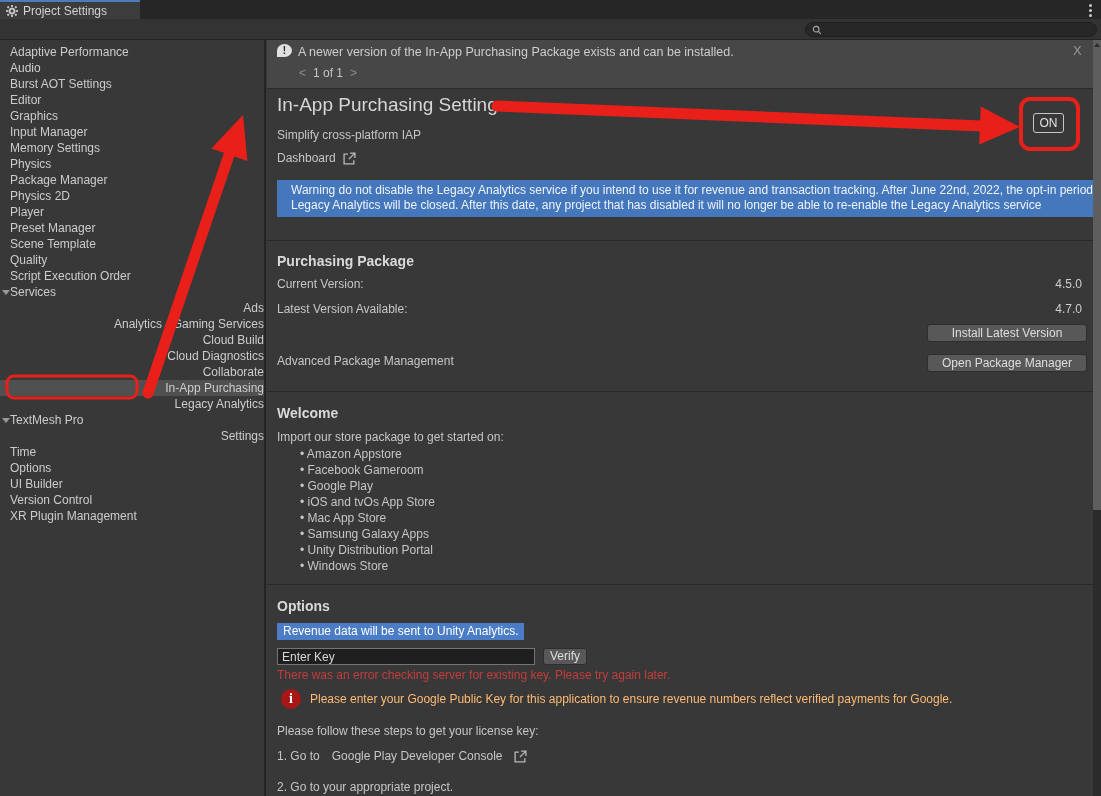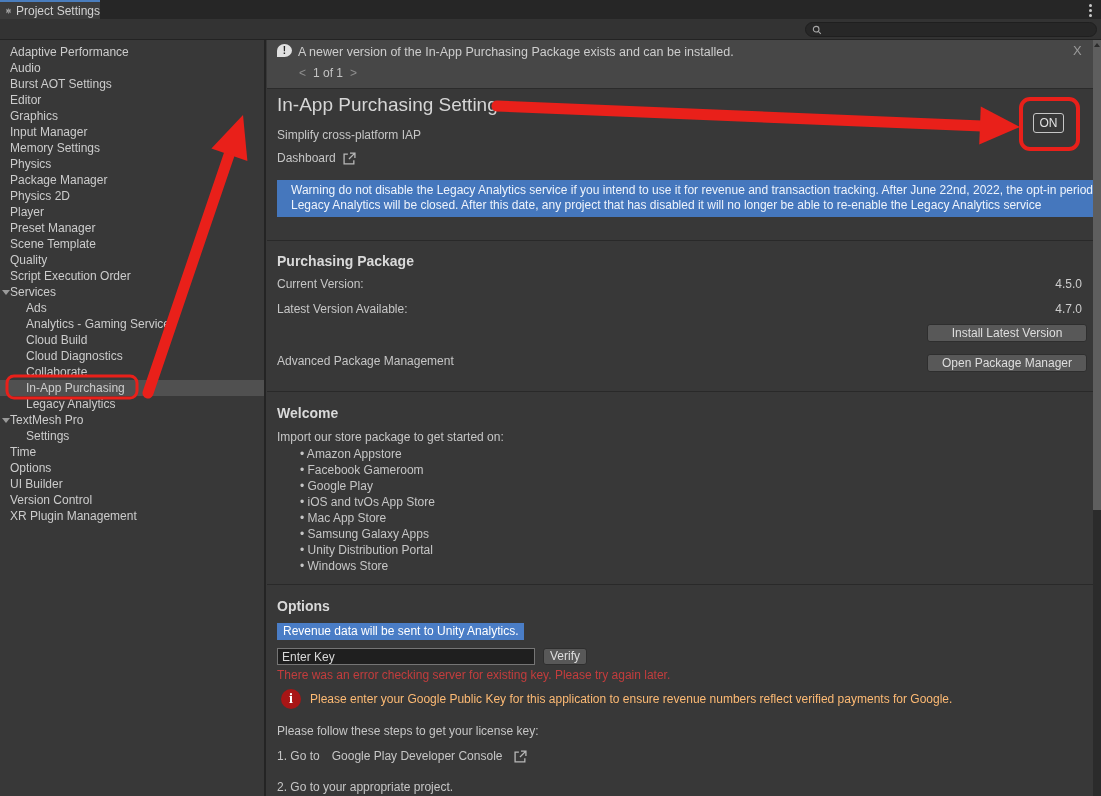--- a/index.html
+++ b/index.html
@@ -3,41 +3,41 @@
 <meta charset="utf-8">
 <style>
   * { margin:0; padding:0; box-sizing:border-box; }
   html,body { width:1101px; height:796px; overflow:hidden; background:#383838;
     font-family:"Liberation Sans", sans-serif; }
   .abs { position:absolute; }
   #root { position:relative; width:1101px; height:796px; background:#383838; }
 
   
   #titlebar { left:0; top:0; width:1101px; height:19px; background:#262626; }
-  #tab { left:0; top:0; width:100px; height:19px; background:#3c3c3c;
+  #tab { left:0; top:0; width:140px; height:19px; background:#3c3c3c;
     border-top:2px solid #4a7dbd; display:flex; align-items:center; gap:5px; padding-left:6px; }
   #tab-label { font-size:12px; color:#d2d2d2; white-space:nowrap; }
   #kebab { right:6px; top:3px; width:10px; height:14px; display:flex; flex-direction:column;
     align-items:center; justify-content:center; gap:2px; cursor:pointer; }
   #kebab i { width:3px; height:3px; border-radius:50%; background:#c9c9c9; display:block; }
 
   
   #toolbar { left:0; top:19px; width:1101px; height:21px; background:#333333;
     border-bottom:1px solid #232323; }
   #search { left:805px; top:3px; width:292px; height:15px; background:#272727;
     border:1px solid #1f1f1f; border-radius:8px; display:flex; align-items:center; padding-left:6px; }
   #search input { background:transparent; border:none; outline:none; color:#d0d0d0;
     font-size:11px; width:260px; font-family:"Liberation Sans",sans-serif; }
 
   
   #sidebar { left:0; top:40px; width:266px; height:756px; background:#383838;
     border-right:2px solid #242424; padding-top:4px; }
   .side-item { position:relative; height:16px; line-height:16px; font-size:12px;
     color:#cccccc; padding-left:10px; white-space:nowrap; cursor:pointer; }
-  .side-item.indent1 { padding-left:26px; }
+  .side-item.indent1 { padding-left:26px;text-align:right; }
   .side-item.selected { background:#505050; }
   .foldout { position:absolute; left:2px; top:6px; width:0; height:0;
     border-left:4px solid transparent; border-right:4px solid transparent;
     border-top:5px solid #9a9a9a; }
 
   
   #main { left:267px; top:40px; width:826px; height:756px; background:#383838; }
   #banner { left:0; top:0; width:826px; height:49px; background:#474747;
     border-bottom:1px solid #2b2b2b; }
   #banner-icon { left:10px; top:4px; width:15px; height:13px; background:#e0e0e0;

